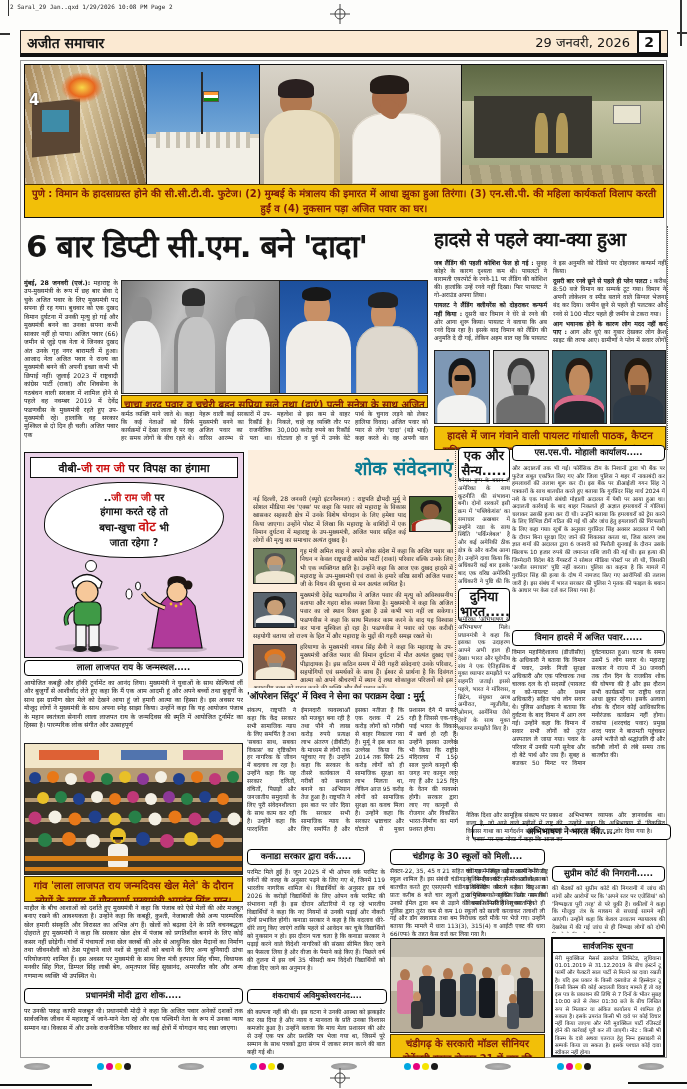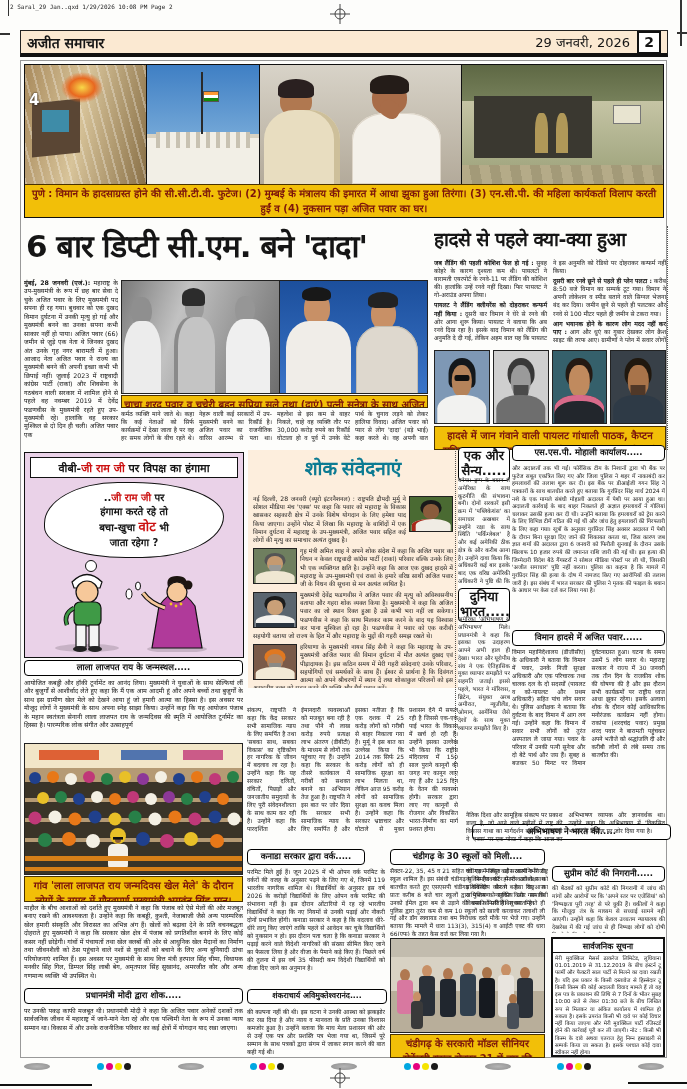--- a/index.html
+++ b/index.html
@@ -197,21 +197,21 @@
       <circle cx="163" cy="17" r="4.5" fill="#1c1410"></circle>
       <path d="M140 40 q-15 -5 -22 -15" stroke="#111" stroke-width="5" fill="none"></path>
       <path d="M140 40 q-15 -5 -22 -15" stroke="#f6c89a" stroke-width="3" fill="none"></path>
       <circle cx="146" cy="36" r="1.4" fill="#f2c522"></circle>
         <circle cx="151" cy="38" r="1.4" fill="#f2c522"></circle>
         <circle cx="156" cy="36" r="1.4" fill="#f2c522"></circle>
     </svg>
   </div>
 
   <div class="abs" style="left:248px;top:450px;width:210px;height:238px;background:#fdeedd;padding:5px 5px 2px;overflow:hidden;">
-    <div style="text-align:center;font-size:19px;font-weight:800;color:#0c7b93;margin-bottom:14px;font-family:Liberation Serif, serif;">शोक संवेदनाएं</div>
+    <div style="text-align:right;font-size:19px;font-weight:800;color:#0c7b93;margin-bottom:14px;">शोक संवेदनाएं</div>
     <div class="cond-para">
       <div class="port cph r" style="background:#4a6a32;">
         <div class="hair" style="background:#1a1a1a;"></div>
           <div class="face" style="background:#8a5c3c;"></div>
           <div class="torso" style="background:#f0ece4;box-shadow:inset 4px 0 0 #a82818;"></div>
       </div>
       <span>नई दिल्ली, 28 जनवरी (ब्यूरो इंटरनैशनल) : राष्ट्रपति द्रौपदी मुर्मू ने सोशल मीडिया मंच 'एक्स' पर कहा कि पवार को महाराष्ट्र के विकास खासकर सहकारी क्षेत्र में उनके विशेष योगदान के लिए हमेशा याद किया जाएगा। उन्होंने पोस्ट में लिखा कि महाराष्ट्र के बाशिंदों में एक विमान दुर्घटना में महाराष्ट्र के उप-मुख्यमंत्री, अजित पवार सहित कई लोगों की मृत्यु का समाचार अत्यंत दुखद है।</span>
     </div>
     <div class="cond-para">
       <div class="port cph l" style="background:#6f7f5f;">
@@ -258,20 +258,21 @@
   <div class="abs bt" style="left:466px;top:867px;width:82px;height:68px;font-size:6px;">जो एक मजबूत और आत्मनिर्भर राष्ट्र के निर्माण की हमारी आकांक्षा को प्रतिबिंबित करता है। राष्ट्र का अभिभाषण न्यायप्रिय और समावेशी विकास को प्रतिबिंबित करता है।</div>
 
   <div class="abs hd" style="left:552px;top:866px;width:113px;">सुप्रीम कोर्ट की निगरानी.....</div>
   <div class="abs bt" style="left:552px;top:885px;width:113px;height:48px;font-size:5.8px;">की बैठकों को सुप्रीम कोर्ट की निगरानी में जांच की मांगों और आरोपों पर कि 'अपने स्तर पर एजेंसियां' को 'निष्पक्षता पूरी तरह' से परे चुकी हैं। वकीलों ने कहा कि मौजूदा तंत्र के माध्यम से सच्चाई सामने नहीं आएगी। उन्होंने कहा कि केवल उच्चतम न्यायालय की देखरेख में की गई जांच से ही निष्पक्ष लोगों को दोषी मिलने के लिए बेहतर होगी।</div>
 
   <div class="abs" style="left:551px;top:937px;width:114px;height:120px;border:2px solid #111;background:#fff;overflow:hidden;">
     <div style="font-size:8px;font-weight:bold;text-align:center;border-bottom:1px solid #111;padding:1px 0;">सार्वजनिक सूचना</div>
     <div class="bt" style="font-size:5.4px;padding:2px;">मेरी मुवक्किल मैसर्स ठाकरेज लिमिटेड, लुधियाना 01.01.2019 से 31.12.2019 के बीच इंस्टर्न टू फार्मी और फैक्टरी साल पार्टी से मिलने का दावा रखती है। यदि इस प्रकार के किसी दस्तावेज से हिस्सेदार टू किसी किस्म की कोई अदालती विवाद मामले हैं तो वह इस पत्र के प्रकाशन की तिथि से 7 दिनों के भीतर सुबह 10:00 बजे से लेकर 01:30 बजे के बीच लिखित रूप से मिलकर या अंकित कार्यालय में शामिल हो सकता है। इसके उपरांत किसी भी दावे पर कोई विचार नहीं किया जाएगा और मेरी मुवक्किल पार्टी रजिस्टर्ड होने की कार्रवाई पूरी कर ली जाएगी। नोट : किसी भी किस्म के दावे अथवा एतराज हेतु निम्न हस्ताक्षरी से सम्पर्क किया जा सकता है। इसके पश्चात कोई दावा स्वीकार नहीं होगा।</div>
   </div>
 
+  <div class="abs" style="left:247px;top:689px;width:211px;height:16px;font-size:9px;font-weight:800;letter-spacing:-0.2px;white-space:nowrap;overflow:hidden;">'ऑपरेशन सिंदूर' में विश्व ने सेना का पराक्रम देखा : मुर्मू</div>
   <div class="abs bt c4" style="left:247px;top:707px;width:211px;height:138px;font-size:5.9px;">संकल्प, राष्ट्रपति ने कहा कि केंद्र सरकार सभी सामाजिक न्याय के लिए समर्पित है तथा 'सबका साथ, सबका विकास' का दृष्टिकोण हर नागरिक के जीवन में बदलाव ला रहा है। उन्होंने कहा कि यह सरकार दलितों, वंचितों, पिछड़ों और जनजातीय समुदायों के लिए पूरी संवेदनशीलता के साथ काम कर रही है। उन्होंने कहा कि पारदर्शिता और ईमानदारी व्यवस्थाओं को मजबूत बना रही है तथा पौने नौ लाख करोड़ रुपये प्रत्यक्ष लाभ अंतरण (डीबीटी) के माध्यम से लोगों तक पहुंचाए गए हैं। उन्होंने कहा कि सरकार के तीसरे कार्यकाल में गरीबों को सशक्त बनाने का अभियान तेज हुआ है। राष्ट्रपति ने इस बात पर जोर दिया कि सरकार सभी सामाजिक न्याय के लिए समर्पित है और इसका नतीजा है कि एक दशक में 25 करोड़ लोगों को गरीबी से बाहर निकाला गया है। मुर्मू ने इस बात का उल्लेख किया कि 2014 तक सिर्फ 25 करोड़ लोगों को ही सामाजिक सुरक्षा का लाभ मिलता था, लेकिन आज 95 करोड़ लोगों को सामाजिक सुरक्षा का कवच मिला है। उन्होंने कहा कि सरकार भ्रष्टाचार और घोटाले से मुक्त प्रशासन देने में सफल रही है जिससे एक-एक पाई भारत के विकास में खर्च हो रही है। उन्होंने इसका उल्लेख भी किया कि राष्ट्रीय मंदिरालय में 150 साल पुराने कानूनों की जगह नए कानून लाए गए हैं और 125 दिन के वेतन की व्यवस्था होगी। सरकार द्वारा लाए गए कानूनों से रोजगार और विकसित भारत-निर्माण का मार्ग प्रशस्त होगा।</div>
 
   <div class="abs hd" style="left:247px;top:849px;width:118px;text-align:center;">कनाडा सरकार द्वारा वर्क.....</div>
   <div class="abs bt" style="left:247px;top:868px;width:138px;height:118px;font-size:6px;">परमिट मिले हुई हैं। जून 2025 में भी ओपन वर्क परमिट के वर्करों की वजह के अनुसार पढ़ने के लिए गए थे, जिनमें 119 भारतीय नागरिक शामिल थे। विद्यार्थियों के अनुसार इस वर्ष 2026 के करोड़ों विद्यार्थियों के लिए ओपन वर्क परमिट की संभावना नहीं है। इस दौरान ओंटारियो में रह रहे भारतीय विद्यार्थियों ने कहा कि नए नियमों से उनकी पढ़ाई और नौकरी दोनों प्रभावित होंगी। कनाडा सरकार ने कहा है कि बदलाव धीरे-धीरे लागू किए जाएंगे ताकि पहले से आवेदन कर चुके विद्यार्थियों को नुकसान न हो। इस दौरान पता चला है कि कनाडा सरकार ने पढ़ाई करने वाले विदेशी नागरिकों की संख्या सीमित किए जाने का फैसला लिया है और वीजा के पैमाने कड़े किए हैं। पिछले वर्ष की तुलना में इस वर्ष 35 फीसदी कम विदेशी विद्यार्थियों को वीजा दिए जाने का अनुमान है।</div>
 
   <div class="abs hd" style="left:247px;top:989px;width:140px;font-size:7.8px;">शंकराचार्य अविमुक्तेश्वरानंद....</div>
   <div class="abs bt" style="left:247px;top:1008px;width:138px;height:48px;font-size:6px;">की कल्पना नहीं की थी। इस घटना ने उनकी आस्था को झकझोर कर रख दिया है और न्याय व मानवता के प्रति उनका विश्वास कमजोर हुआ है। उन्होंने बताया कि माघ मेला प्रशासन की ओर से उन्हें एक पत्र और प्रशस्ति पत्र भेजा गया था, जिसमें पूरे सम्मान के साथ पत्रकों द्वारा संगम में जाकर स्नान करने की बात कही गई थी।</div>
 
   <div class="abs hd" style="left:390px;top:849px;width:155px;">चंडीगढ़ के 30 स्कूलों को मिली....</div>
   <div class="abs bt" style="left:390px;top:868px;width:155px;height:68px;font-size:5.9px;">सैक्टर-22, 35, 45 व 21 सहित चंडीगढ़ में स्थित कई सरकारी व निजी स्कूल शामिल हैं। इस संबंधी चंडीगढ़ पुलिस हैडक्वार्टर में पत्रकारों के साथ बातचीत करते हुए एसएसपी चंडीगढ़ कंवरदीप कौर ने बताया कि आज प्रातः करीब 8 बजे चार स्कूलों द्वारा पुलिस को सूचित किया गया कि उनको ईमेल द्वारा बम से उड़ाने की धमकी मिली है। सूचना मिलते ही पुलिस द्वारा तुरंत कम से कम 10 स्कूलों को खाली करवाकर तलाशी ली गई और डॉग स्क्वायड तथा बम निरोधक दस्ते मौके पर भेजे गए। उन्होंने बताया कि मामले में धारा 113(3), 315(4) व आईटी एक्ट की धारा 66(एफ) के तहत केस दर्ज कर लिया गया है।</div>

